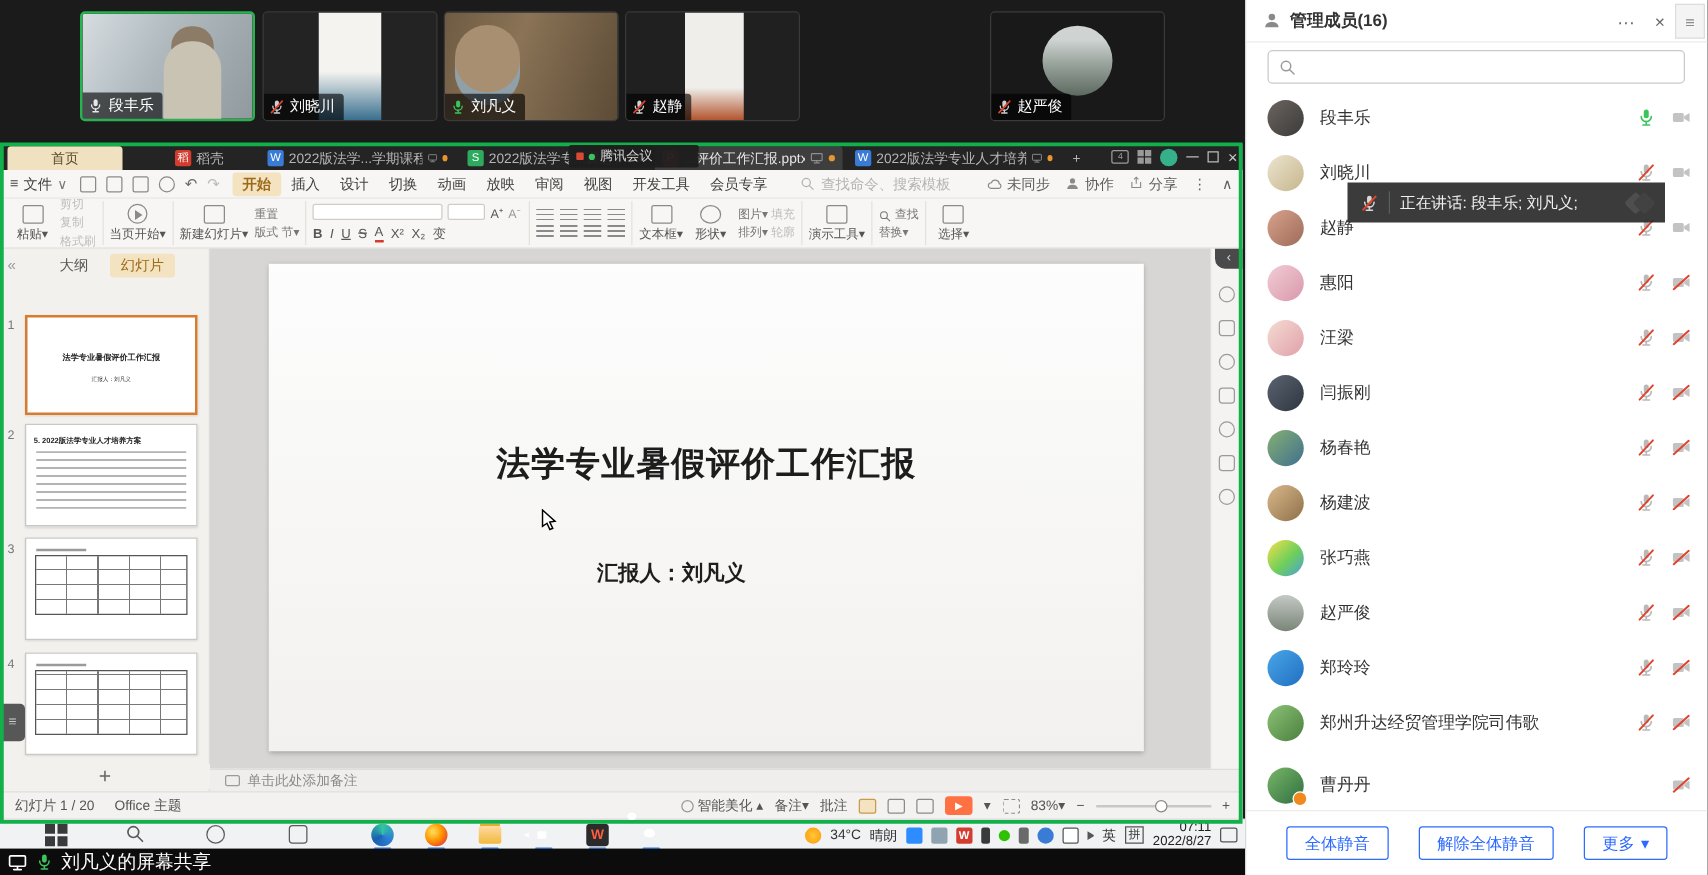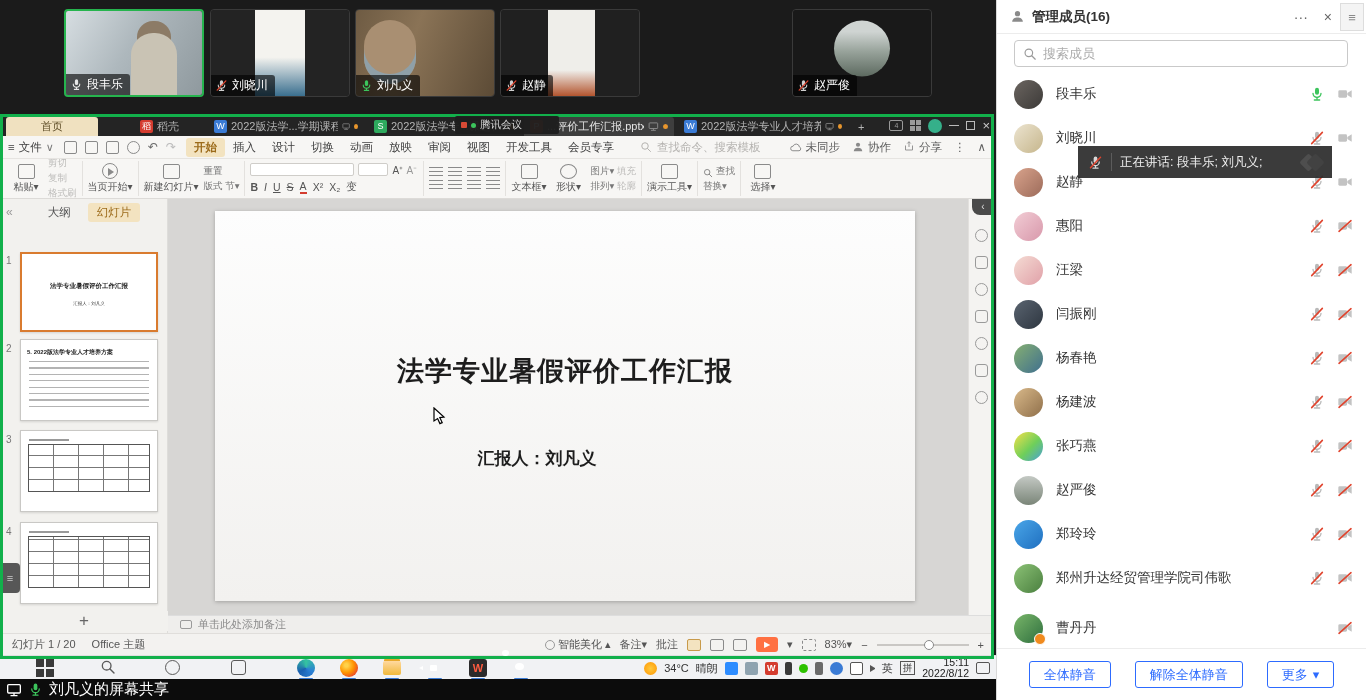--- a/index.html
+++ b/index.html
@@ -613,21 +613,20 @@
     <span class="p-actions">
       <span>···</span>
       <span>×</span>
     </span>
     <span class="p-drawer">≡</span>
   </div>
   <div class="p-search">
     <svg width="14" height="14" style="color:#9a9a9a">
         <use href="#s-search"></use>
       </svg>
-    <input placeholder="搜索成员" style="">
   </div>
 
   <div class="mrow" style="top:72px">
       <span class="avatar av0"></span>
       <span class="mname">段丰乐</span>
       <span class="mics">
         <svg class="ic mic-green" width="16" height="16">
           <use href="#s-mic"></use>
         </svg>
         <svg class="ic cam-gray" width="16" height="16">
@@ -826,21 +825,21 @@
     <span class="ti g"></span>
     <span class="ti w">W</span>
     <span class="ti ph"></span>
     <span class="ti gd"></span>
     <span class="ti usb"></span>
     <span class="ti sh"></span>
     <span class="ti mon"></span>
     <span class="ti spk"></span>
     <span>英</span>
     <span class="imebox">拼</span>
-    <span class="clock"><span>15:11</span><br><span>2022/8/12</span></span>
+    <span class="clock"><span>07:11</span><br><span>2022/8/27</span></span>
     <span class="notif"></span>
   </span>
 </div>
 
 <div class="share-banner">
   <svg width="16" height="16" style="color:#fff">
       <use href="#s-screen"></use>
     </svg>
   <svg width="15" height="15" style="color:#3cc45c">
       <use href="#s-mic"></use>

